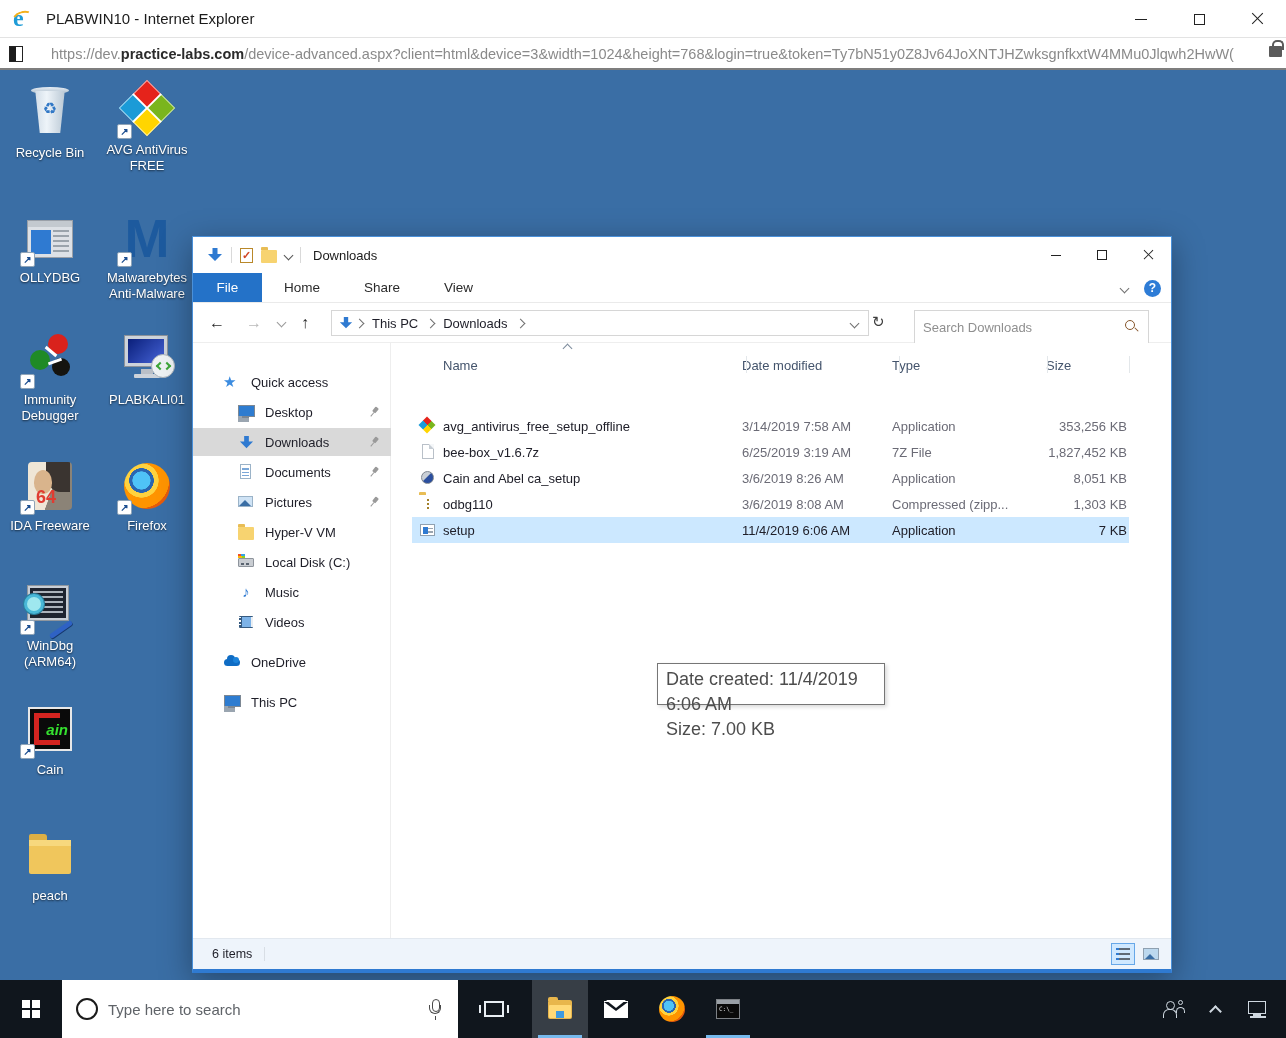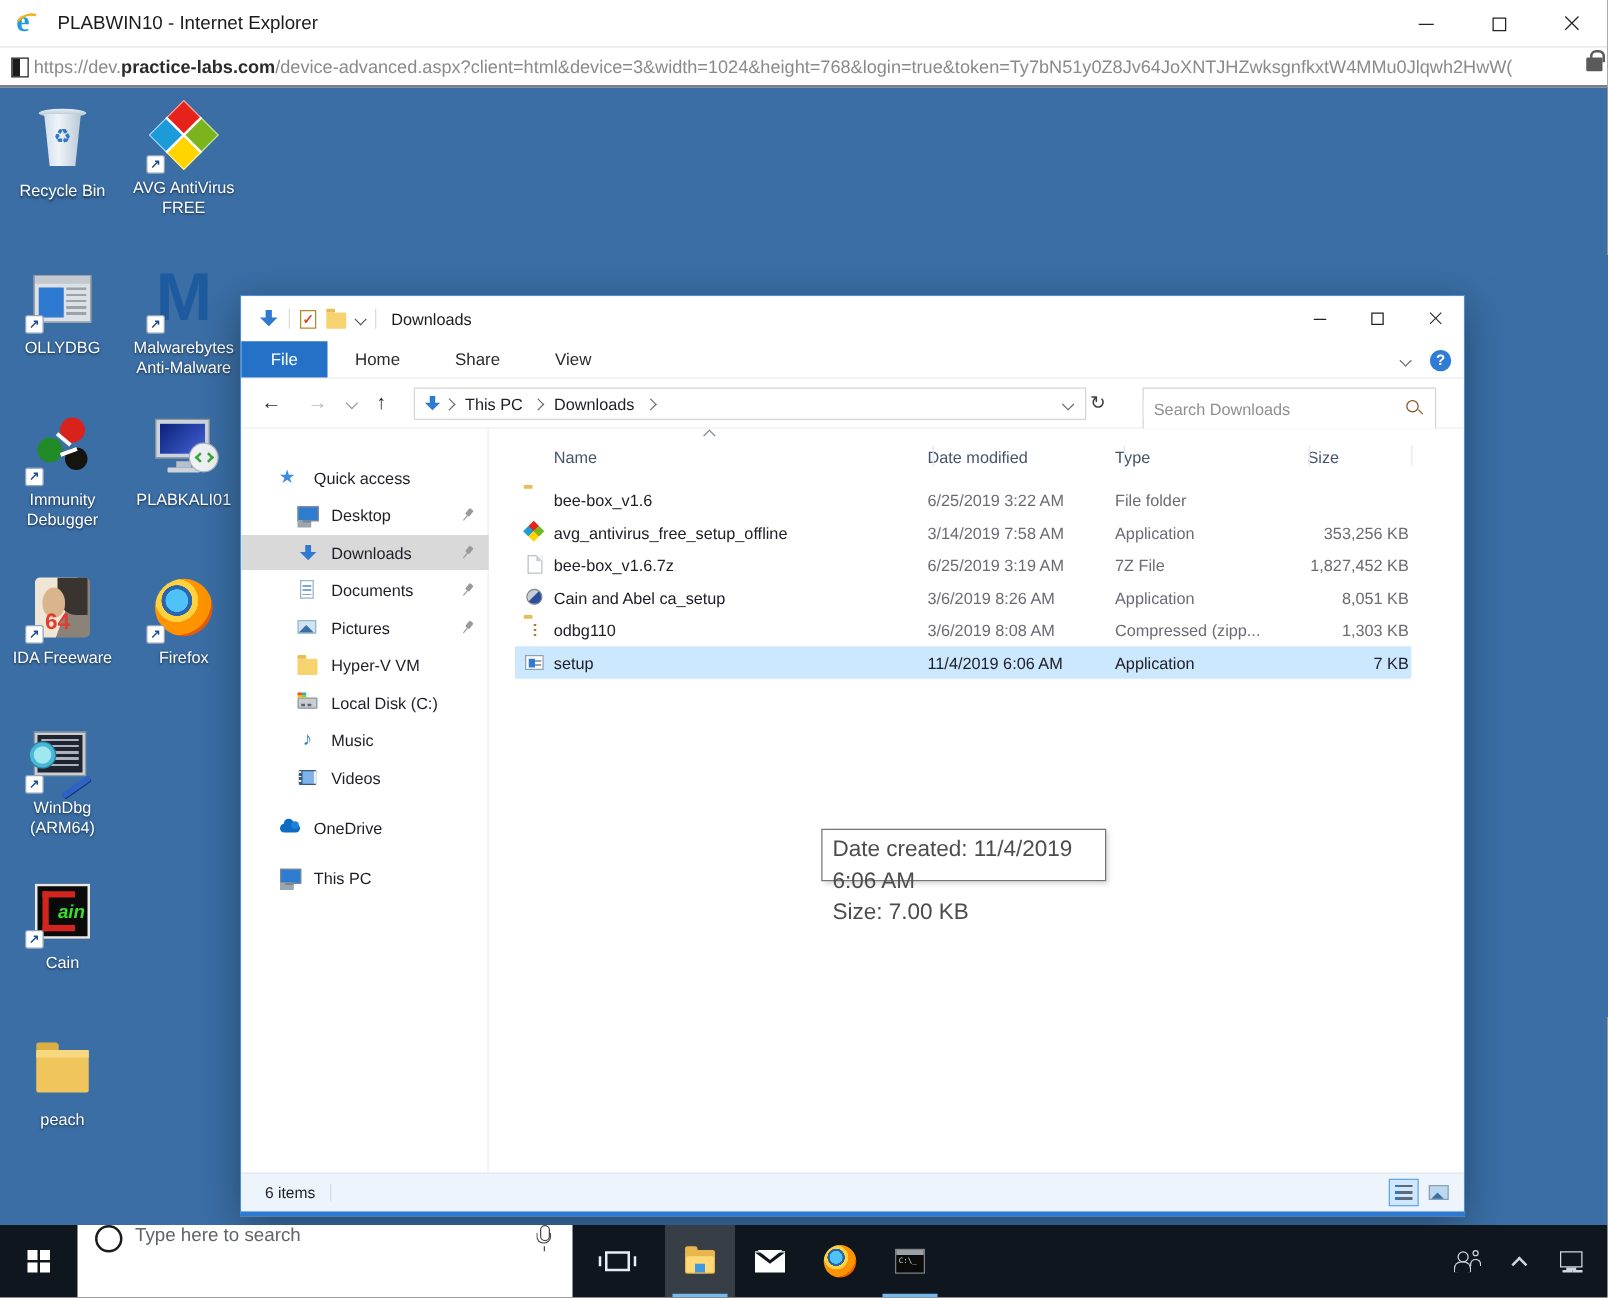--- a/index.html
+++ b/index.html
@@ -28,21 +28,21 @@
   .g-min { width:12px; border-top:1.5px solid #222; }
   .g-max { width:11px; height:11px; border:1.5px solid #222; }
   .g-close { position:relative; width:13px; height:13px; }
   .g-close::before,.g-close::after{ content:""; position:absolute; left:-1px; top:5px; width:15px; border-top:1.5px solid #222; }
   .g-close::before{ transform:rotate(45deg);} .g-close::after{ transform:rotate(-45deg);}
 
   .ie-urlbar { position:absolute; left:0; top:39px; width:100%; height:31px; background:#fff;
                border-bottom:2px solid #7e7e7e; display:flex; align-items:center; }
   .favicon { width:14px; height:16px; margin-left:9px; position:relative; background:#fff; border:1px solid #222; }
   .favicon::before { content:""; position:absolute; left:0; top:0; width:6px; height:14px; background:#1b1b1b; }
-  .url-text { margin-left:4px; font-size:14.5px; color:#8a8a8a; white-space:nowrap; overflow:hidden; }
+  .url-text { margin-left:28px; font-size:14.5px; color:#8a8a8a; white-space:nowrap; overflow:hidden; }
   .url-text b { color:#2b2b2b; }
   .lock-icon { position:absolute; right:4px; top:7px; width:13px; height:11px; background:#5a5a5a; border-radius:1px; }
   .lock-icon::before { content:""; position:absolute; left:2.5px; top:-6px; width:8px; height:8px;
                        border:2px solid #5a5a5a; border-bottom:none; border-radius:5px 5px 0 0; }
 
   
   .desktop { position:absolute; left:0; top:70px; width:100%; height:910px; background:#3a6ea5; }
   .dicon-wrap { position:absolute; width:84px; text-align:center; cursor:default; }
   .dicon-wrap.colB { width:92px; }
   .dicon { position:relative; width:56px; height:56px; margin:0 auto; }
@@ -267,21 +267,21 @@
   .vb-thumb { width:16px; height:12px; background:#bcd8ee; border:1px solid #8fa0b0; position:relative; }
   .vb-thumb::after { content:""; position:absolute; left:1px; bottom:0; width:0; height:0;
         border-left:5px solid transparent; border-right:5px solid transparent; border-bottom:5px solid #3a6ea5; }
 
   
   .taskbar { position:absolute; left:0; top:980px; width:100%; height:58px; background:#10161d; z-index:20;
              display:flex; align-items:stretch; }
   .tb-start { width:62px; display:flex; align-items:center; justify-content:center; }
   .winlogo { display:grid; grid-template-columns:8px 8px; grid-template-rows:8px 8px; gap:1.5px; }
   .winlogo i { background:#fff; }
-  .tb-search { width:396px; background:#fff; display:flex; align-items:flex-start; position:relative; }
+  .tb-search { width:396px; background:#fff; display:flex; align-items:center; position:relative; }
   .cortana { width:22px; height:22px; border-radius:50%; border:2.5px solid #1b1b1b; margin-left:14px; }
   .tb-search input { flex:1; border:none; outline:none; margin-left:10px; font:15px "Liberation Sans",sans-serif; color:#333; }
   .tb-search input::placeholder { color:#5f6368; }
   .mic { position:relative; width:14px; height:20px; margin-right:16px; }
   .mic::before { content:""; position:absolute; left:4px; top:0; width:6px; height:11px; border:1.5px solid #4a4a4a; border-radius:4px; }
   .mic::after { content:""; position:absolute; left:1px; top:6px; width:10px; height:8px;
                 border:1.5px solid #4a4a4a; border-top:none; border-radius:0 0 7px 7px; }
   .mic i { position:absolute; left:6.5px; bottom:-1px; width:1.5px; height:4px; background:#4a4a4a; }
   .tb-app { width:56px; display:flex; align-items:center; justify-content:center; position:relative; }
   .tb-app.open::after { content:""; position:absolute; left:6px; right:6px; bottom:0; height:3px; background:#76b9ed; }
@@ -623,27 +623,20 @@
           <span>Name</span>
           <span>Date modified</span>
           <span>Type</span>
           <span>Size</span>
           <span class="hsep" style="left:334px"></span>
           <span class="hsep" style="left:487px"></span>
           <span class="hsep" style="left:635px"></span>
           <span class="hsep" style="left:717px"></span>
         </div>
 
-        <div class="frow" style="top:44px">
-          <span class="fi"><span class="icon-minifolder" style="margin-top:2px"></span></span>
-          <span class="nm">bee-box_v1.6</span>
-          <span class="dt">6/25/2019 3:22 AM</span>
-          <span class="tp">File folder</span>
-          <span class="sz"></span>
-        </div>
         <div class="frow" style="top:70px">
           <span class="fi">
               <span class="fi-avg"></span>
             </span>
           <span class="nm">avg_antivirus_free_setup_offline</span>
           <span class="dt">3/14/2019 7:58 AM</span>
           <span class="tp">Application</span>
           <span class="sz">353,256 KB</span>
         </div>
         <div class="frow" style="top:96px">

